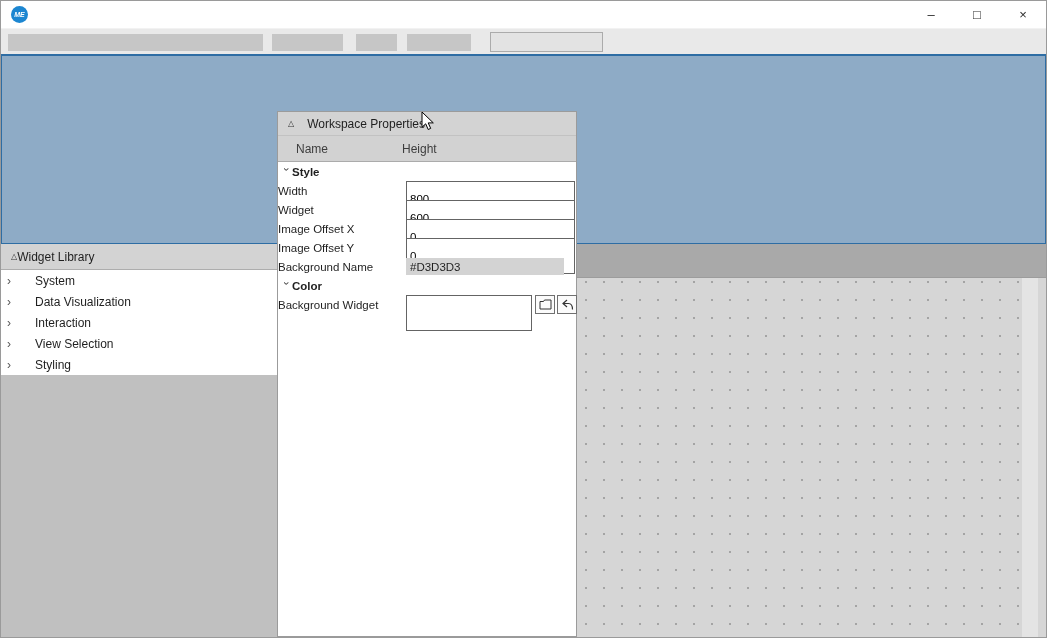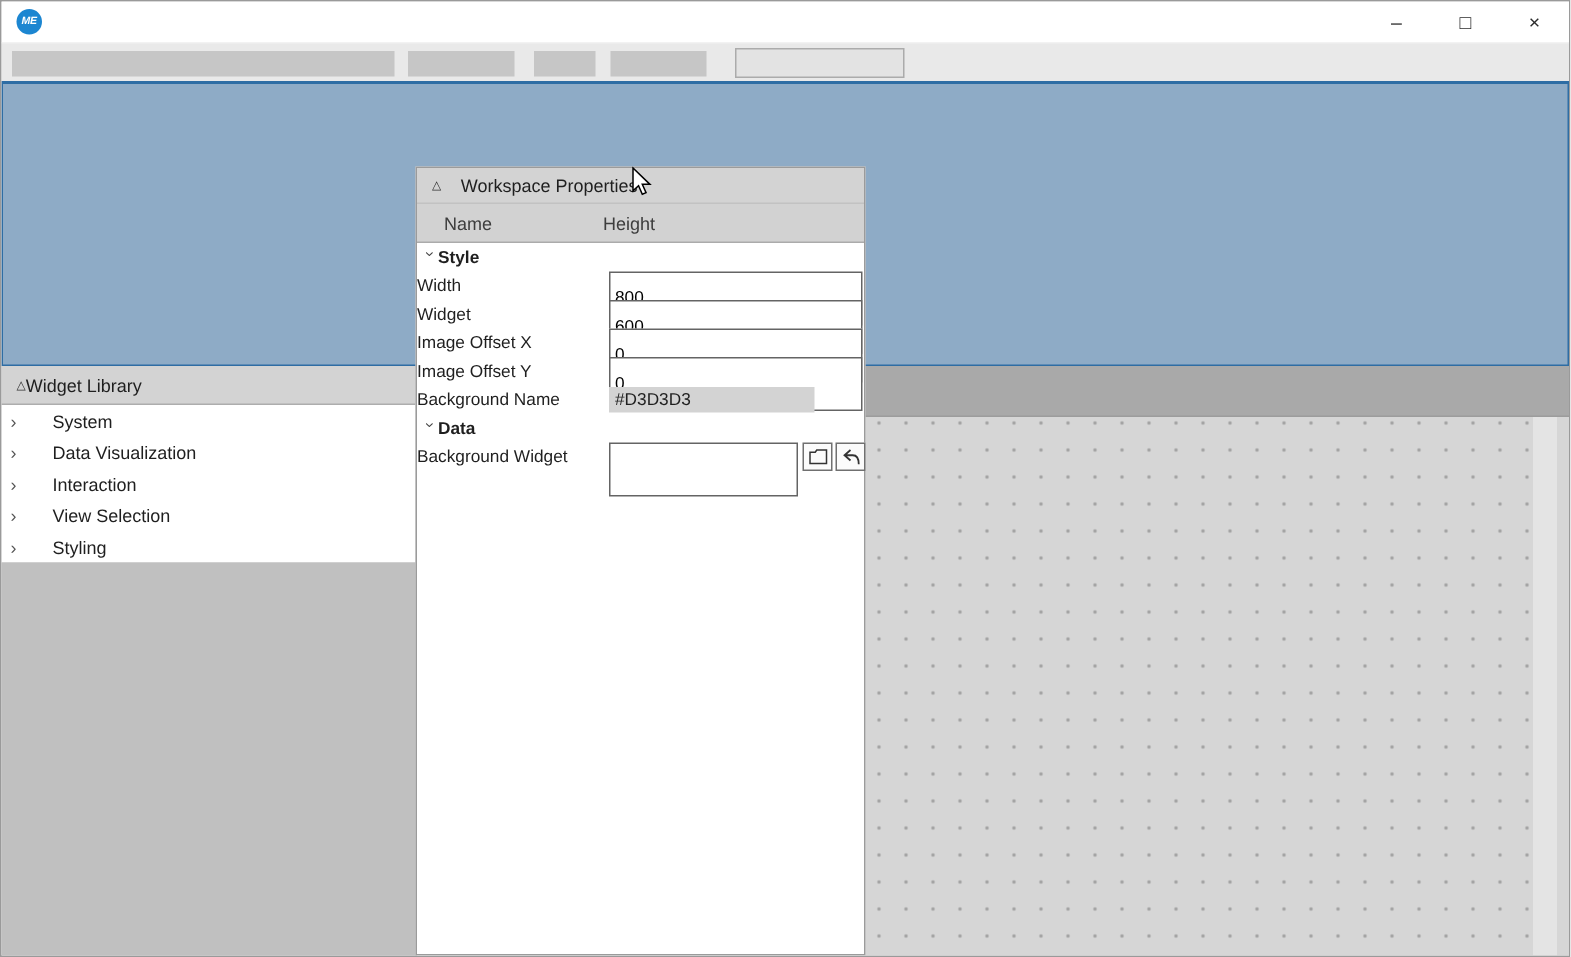--- a/index.html
+++ b/index.html
@@ -62,21 +62,21 @@
   .col-value { }
   .pp-rows { position:relative; }
   .pp-row { position:relative; height:19px; display:flex; align-items:center; font-size:11.5px; color:#1f1f1f; }
   .pp-row.group { font-weight:bold; }
   .group-chev { position:absolute; left:4px; top:4px; font-size:11px; font-weight:normal; color:#444;
                 transform:rotate(90deg); width:8px; line-height:1; }
   .group-label { margin-left:14px; }
   .child-label { }
   .pp-input { position:absolute; left:128px; top:0px; width:169px; height:36px; border:1px solid #646464;
               font-size:11.5px; padding:0 3px; background:#fff; font-family:"Liberation Sans",sans-serif; }
-  .pp-readonly { position:absolute; left:128px; top:1px; width:137px; height:17px; background:#D3D3D3;
+  .pp-readonly { position:absolute; left:128px; top:1px; width:158px; height:17px; background:#D3D3D3;
                  display:flex; align-items:center; padding-left:4px; font-size:11.5px; color:#1f1f1f; }
   .pp-input.short { width:126px; }
   .icon-btn { position:absolute; top:0px; width:20px; height:19px; border:1px solid #707070; background:#FBFBFB;
               display:flex; align-items:center; justify-content:center; cursor:default; }
   .icon-btn.folder { left:257px; }
   .icon-btn.undo { left:279px; }
   .icon-btn svg { display:block; }
 
   
   .cursor { position:absolute; left:420px; top:110px; z-index:20; pointer-events:none; }
@@ -180,21 +180,21 @@
         <input class="pp-input" value="0" style="">
       </div>
 
       <div class="pp-row">
         <span class="child-label">Background Name</span>
         <span class="pp-readonly">#D3D3D3</span>
       </div>
 
       <div class="pp-row group">
         <span class="group-chev">›</span>
-        <span class="group-label">Data</span>
+        <span class="group-label">Color</span>
       </div>
 
       <div class="pp-row">
         <span class="child-label">Background Widget</span>
         <input class="pp-input short" value="" style="">
         <span class="icon-btn folder">
           <svg width="13" height="11" viewBox="0 0 13 11">
             <path d="M1 2.5 L4.5 2.5 L5.5 1 L12 1 L12 10 L1 10 Z" fill="none" stroke="#333" stroke-width="1"></path>
           </svg>
         </span>

